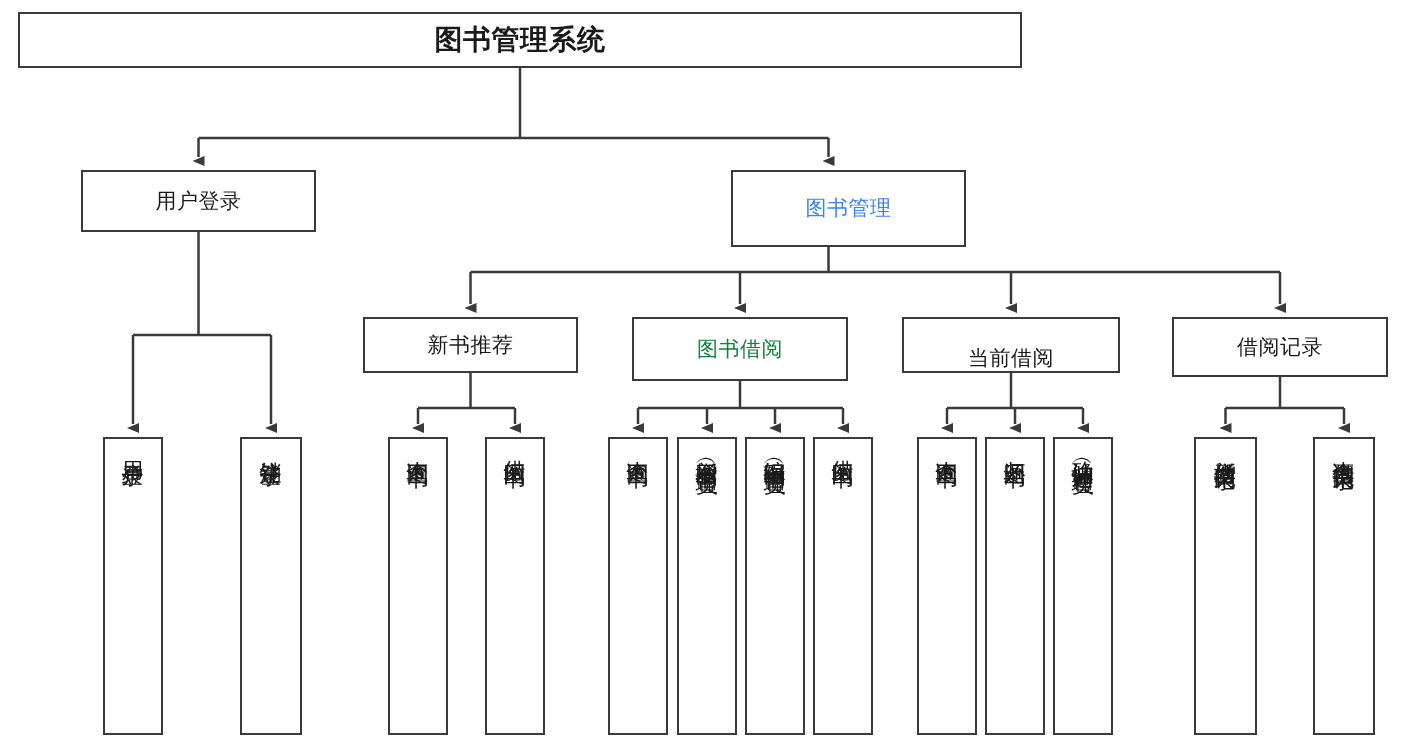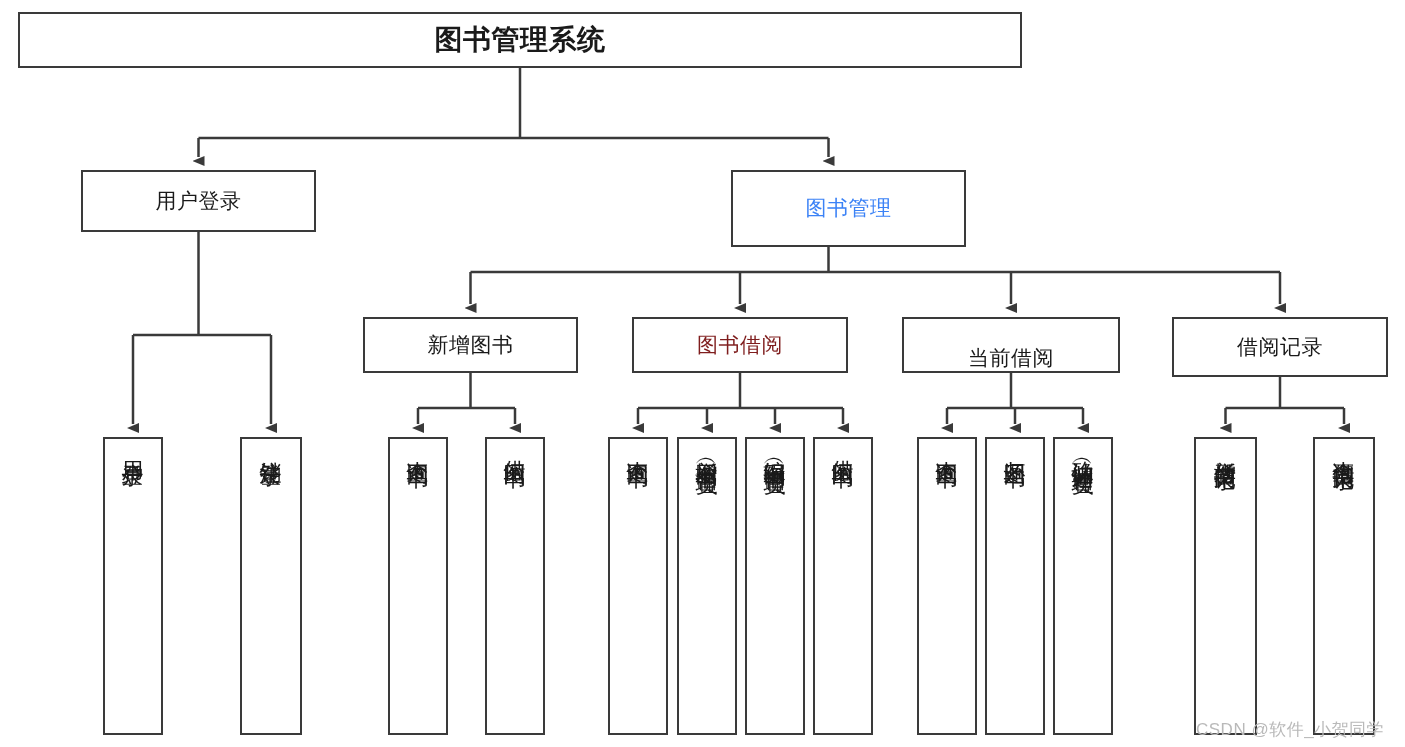--- a/index.html
+++ b/index.html
@@ -118,23 +118,23 @@
       <div class="node horizontal root" style="left: 18px; top: 12px; width: 1004px; height: 56px; border-color: rgb(58, 58, 58); color: rgb(26, 26, 26);">
         <span class="label">图书管理系统</span>
       </div>
       <div class="node horizontal" style="left: 81px; top: 170px; width: 235px; height: 62px; border-color: rgb(58, 58, 58); color: rgb(26, 26, 26);">
         <span class="label">用户登录</span>
       </div>
       <div class="node horizontal" style="left: 711px; top: 170px; width: 235px; height: 77px; border-color: rgb(58, 58, 58); color: #3b82f6; margin-left: 20px;">
         <span class="label">图书管理</span>
       </div>
       <div class="node horizontal" style="left: 363px; top: 317px; width: 215px; height: 56px; border-color: rgb(58, 58, 58); color: rgb(26, 26, 26);">
-        <span class="label">新增图书</span>
+        <span class="label">新书推荐</span>
       </div>
-      <div class="node horizontal" style="left: 632px; top: 317px; width: 216px; height: 56px; border-color: rgb(58, 58, 58); color: #7f1d1d; align-items: center;">
+      <div class="node horizontal" style="left: 632px; top: 317px; width: 216px; height: 64px; border-color: rgb(58, 58, 58); color: #15803d; align-items: center;">
         <span class="label">图书借阅</span>
       </div>
       <div class="node horizontal" style="left: 902px; top: 317px; width: 218px; height: 56px; border-color: rgb(58, 58, 58); color: rgb(26, 26, 26); align-items: flex-end;">
         <span class="label">当前借阅</span>
       </div>
       <div class="node horizontal" style="left: 1172px; top: 317px; width: 216px; height: 60px; border-color: rgb(58, 58, 58); color: rgb(26, 26, 26);">
         <span class="label">借阅记录</span>
       </div>
       <div class="node vertical" style="left: 103px; top: 437px; width: 60px; height: 298px; border-color: rgb(58, 58, 58); color: rgb(26, 26, 26);">
         <span class="label">用户登录</span>
@@ -170,14 +170,13 @@
         <span class="label">确认归还（管理员）</span>
       </div>
       <div class="node vertical" style="left: 1194px; top: 437px; width: 63px; height: 298px; border-color: rgb(58, 58, 58); color: rgb(26, 26, 26);">
         <span class="label">新增借阅记录</span>
       </div>
       <div class="node vertical" style="left: 1313px; top: 437px; width: 62px; height: 298px; border-color: rgb(58, 58, 58); color: rgb(26, 26, 26);">
         <span class="label">查询借阅记录</span>
       </div>
     </div>
 
-  <div class="watermark" style="left: 1196px; top: 718px; color: rgb(185, 185, 185);">CSDN @软件_小贺同学</div>
 </div>
 
 </body></html>

